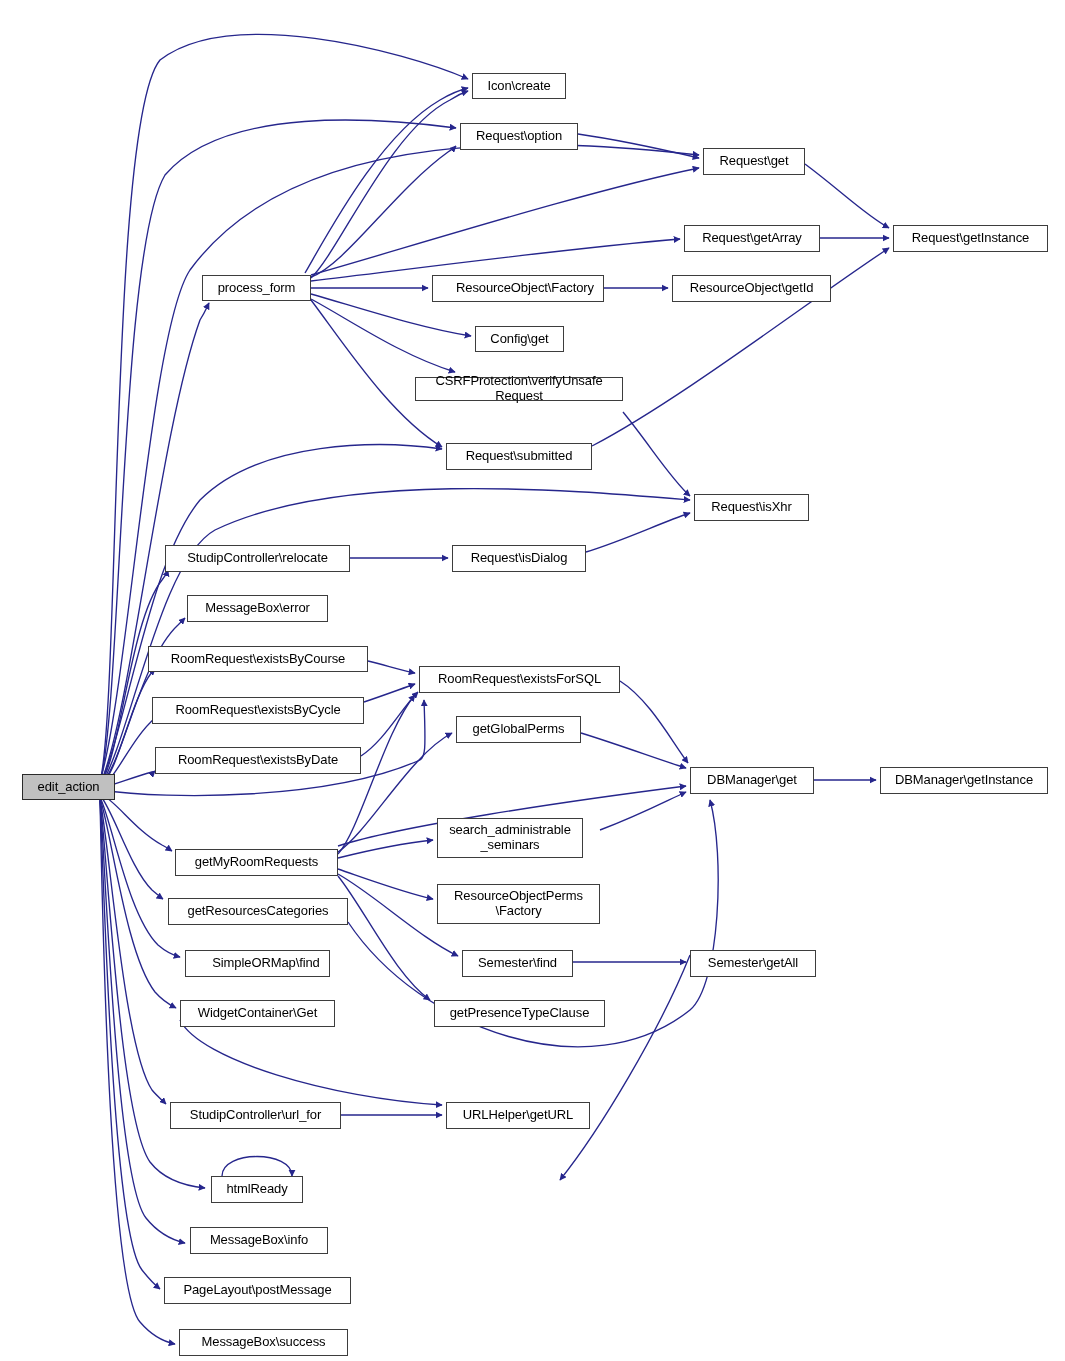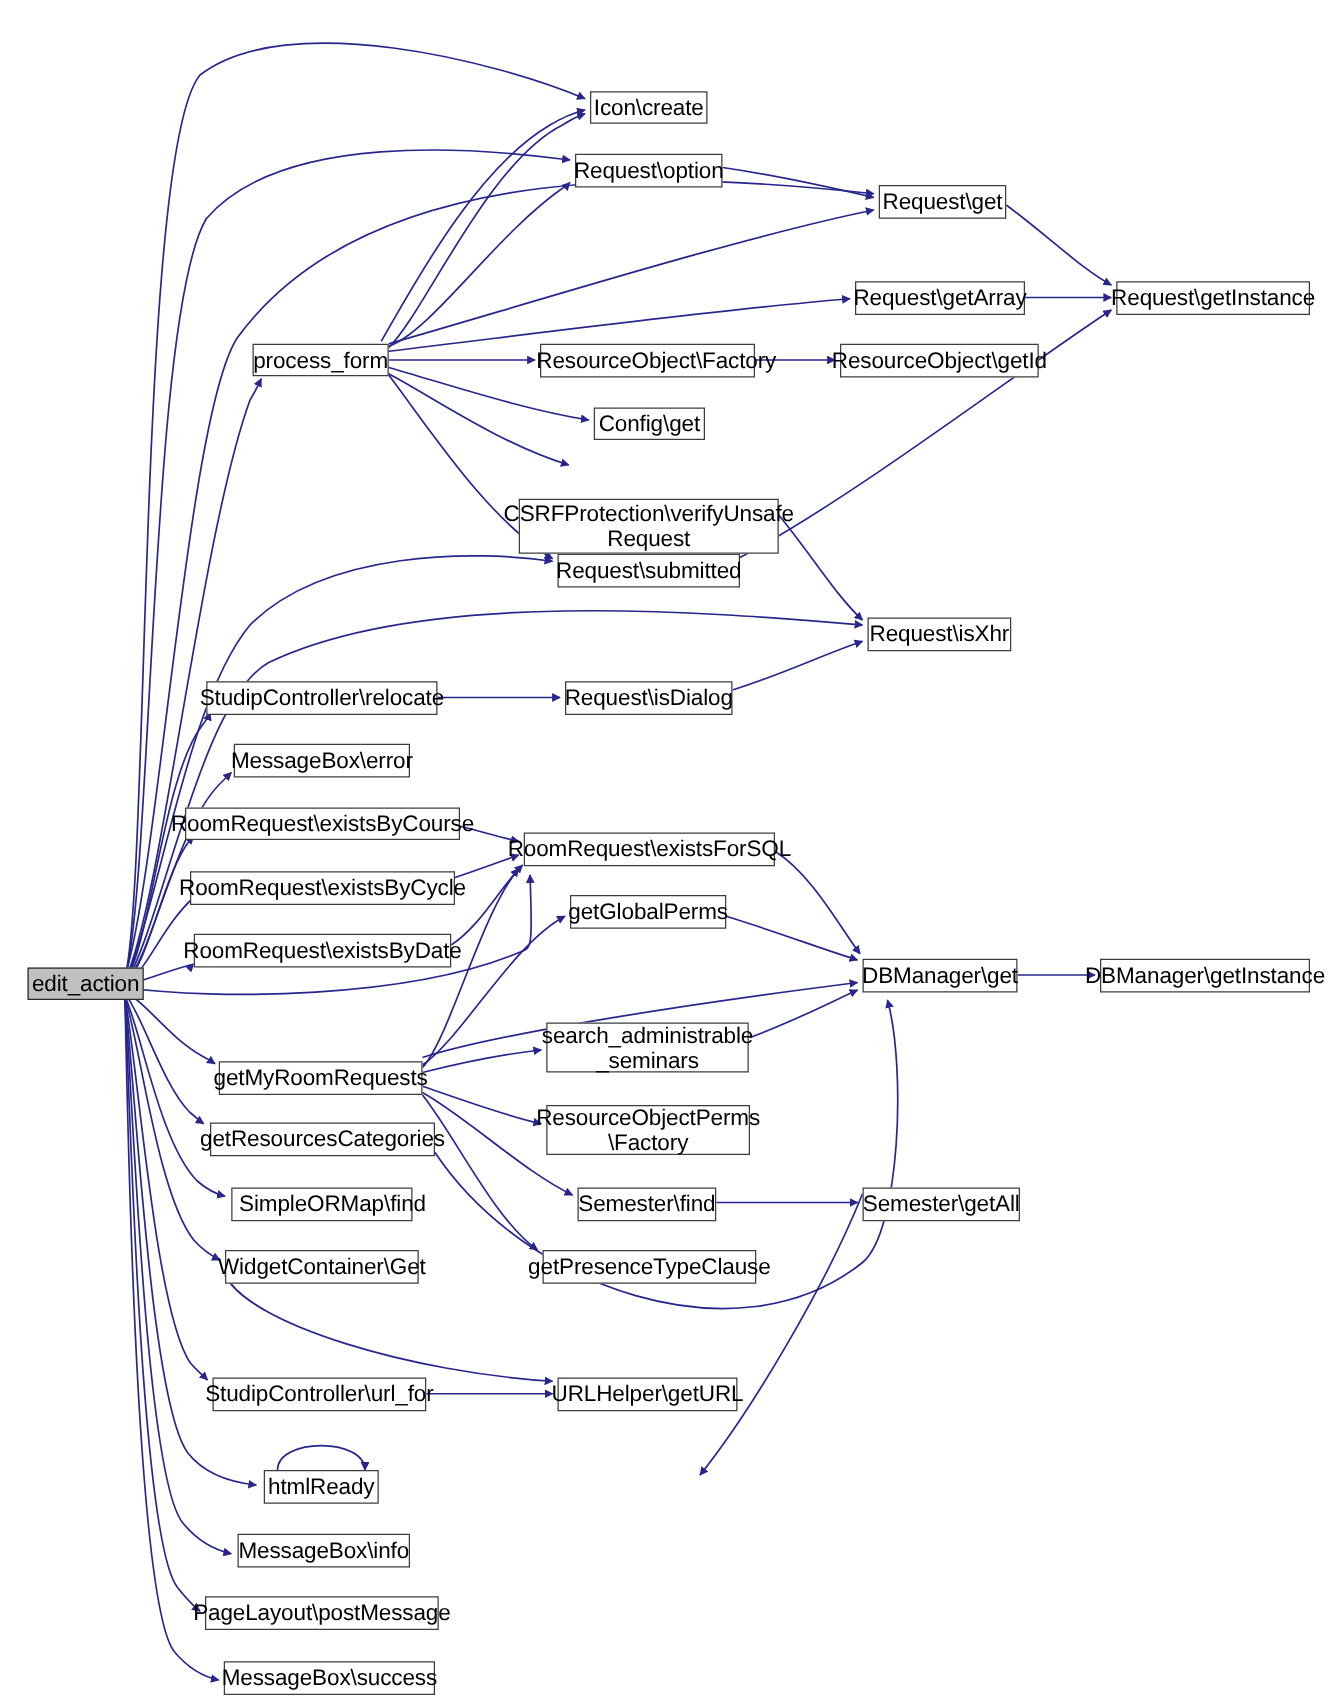--- a/index.html
+++ b/index.html
@@ -22,21 +22,21 @@
     width: 1065px;
     height: 1361px;
     pointer-events: none;
   }
   .node {
     position: absolute;
     box-sizing: border-box;
     border: 1px solid #3d3d3d;
     background: #ffffff;
     color: #000000;
-    font-size: 18px;
+    font-size: 13px;
     line-height: 1.12;
     display: flex;
     align-items: center;
     justify-content: center;
     text-align: center;
     white-space: pre-line;
     letter-spacing: -0.1px;
   }
   .node.root {
     background: #c0c0c0;
@@ -117,35 +117,35 @@
 <div class="node root" style="left: 22px; top: 774px; width: 93px; height: 26px;">edit_action</div>
     <div class="node" style="left: 202px; top: 275px; width: 109px; height: 26px;">process_form</div>
     <div class="node" style="left: 472px; top: 73px; width: 94px; height: 26px;">Icon\create</div>
     <div class="node" style="left: 460px; top: 123px; width: 118px; height: 27px;">Request\option</div>
     <div class="node" style="left: 703px; top: 148px; width: 102px; height: 27px;">Request\get</div>
     <div class="node" style="left: 684px; top: 225px; width: 136px; height: 27px;">Request\getArray</div>
     <div class="node" style="left: 893px; top: 225px; width: 155px; height: 27px;">Request\getInstance</div>
     <div class="node" style="left: 432px; top: 275px; width: 172px; height: 27px; padding-left: 14px;">ResourceObject\Factory</div>
     <div class="node" style="left: 672px; top: 275px; width: 159px; height: 27px;">ResourceObject\getId</div>
     <div class="node" style="left: 475px; top: 326px; width: 89px; height: 26px;">Config\get</div>
-    <div class="node" style="left: 415px; top: 399px; width: 208px; height: 44px;">CSRFProtection\verifyUnsafe
+    <div class="node" style="left: 415px; top: 377px; width: 208px; height: 24px;">CSRFProtection\verifyUnsafe
 Request</div>
     <div class="node" style="left: 446px; top: 443px; width: 146px; height: 27px;">Request\submitted</div>
     <div class="node" style="left: 694px; top: 494px; width: 115px; height: 27px;">Request\isXhr</div>
     <div class="node" style="left: 165px; top: 545px; width: 185px; height: 27px;">StudipController\relocate</div>
     <div class="node" style="left: 452px; top: 545px; width: 134px; height: 27px;">Request\isDialog</div>
     <div class="node" style="left: 187px; top: 595px; width: 141px; height: 27px;">MessageBox\error</div>
     <div class="node" style="left: 148px; top: 646px; width: 220px; height: 26px;">RoomRequest\existsByCourse</div>
     <div class="node" style="left: 419px; top: 666px; width: 201px; height: 27px;">RoomRequest\existsForSQL</div>
     <div class="node" style="left: 152px; top: 697px; width: 212px; height: 27px;">RoomRequest\existsByCycle</div>
     <div class="node" style="left: 456px; top: 716px; width: 125px; height: 27px;">getGlobalPerms</div>
     <div class="node" style="left: 155px; top: 747px; width: 206px; height: 27px;">RoomRequest\existsByDate</div>
     <div class="node" style="left: 690px; top: 767px; width: 124px; height: 27px;">DBManager\get</div>
     <div class="node" style="left: 880px; top: 767px; width: 168px; height: 27px;">DBManager\getInstance</div>
-    <div class="node" style="left: 437px; top: 818px; width: 162px; height: 40px;">search_administrable
+    <div class="node" style="left: 437px; top: 818px; width: 146px; height: 40px;">search_administrable
 _seminars</div>
     <div class="node" style="left: 175px; top: 849px; width: 163px; height: 27px;">getMyRoomRequests</div>
     <div class="node" style="left: 437px; top: 884px; width: 163px; height: 40px;">ResourceObjectPerms
 \Factory</div>
     <div class="node" style="left: 168px; top: 898px; width: 180px; height: 27px;">getResourcesCategories</div>
     <div class="node" style="left: 185px; top: 950px; width: 145px; height: 27px; padding-left: 17px;">SimpleORMap\find</div>
     <div class="node" style="left: 462px; top: 950px; width: 111px; height: 27px;">Semester\find</div>
     <div class="node" style="left: 690px; top: 950px; width: 126px; height: 27px;">Semester\getAll</div>
     <div class="node" style="left: 180px; top: 1000px; width: 155px; height: 27px;">WidgetContainer\Get</div>
     <div class="node" style="left: 434px; top: 1000px; width: 171px; height: 27px;">getPresenceTypeClause</div>

